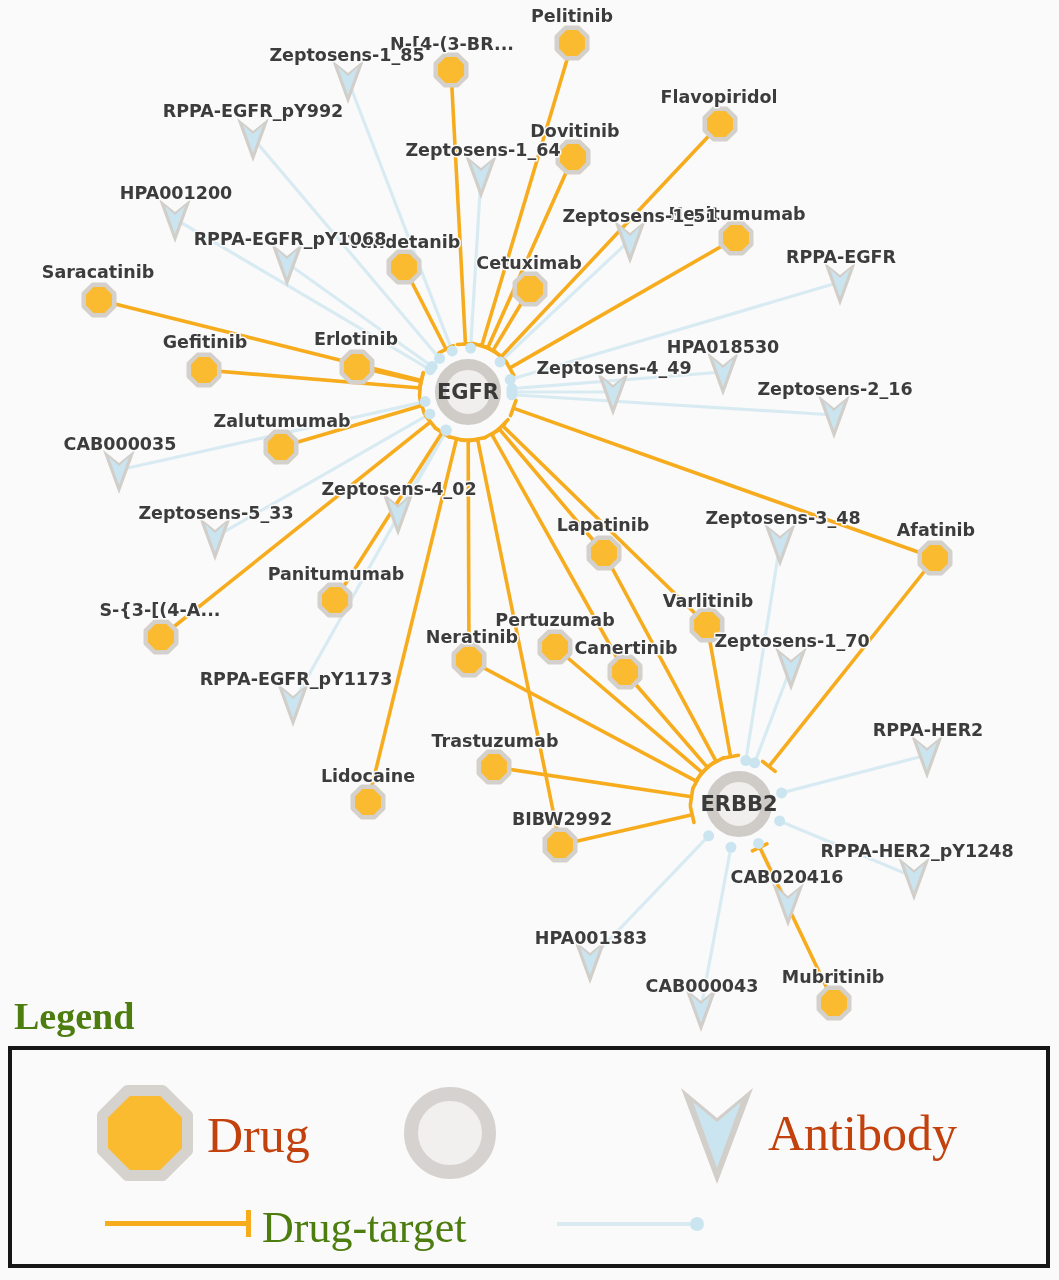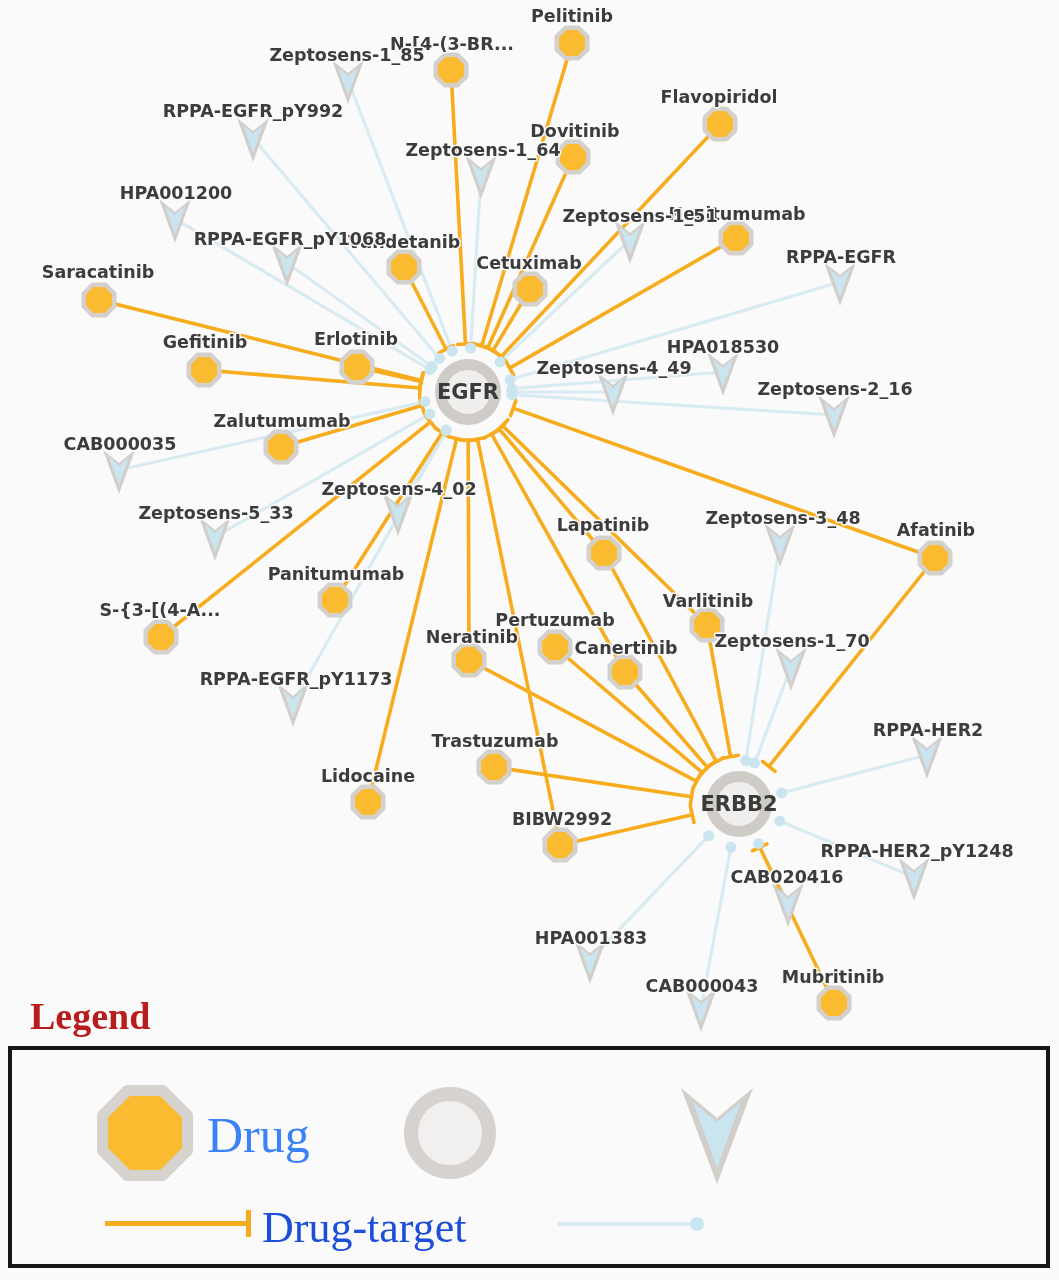--- a/index.html
+++ b/index.html
@@ -2,25 +2,25 @@
 <html><head>
 <meta charset="utf-8">
 <style>
   html,body{margin:0;padding:0;background:#ffffff;}
   #page{position:relative;width:1059px;height:1280px;background:#fafafa;overflow:hidden;
         font-family:"DejaVu Sans",sans-serif;}
   #net{position:absolute;left:0;top:0;}
   .lbl{font:bold 17.5px "DejaVu Sans",sans-serif;fill:#3c3c3c;text-anchor:middle;
        paint-order:stroke;stroke:#fafafa;stroke-width:3px;stroke-linejoin:round;}
   .gene-lbl{font:bold 21px "DejaVu Sans",sans-serif;fill:#3a3a3a;text-anchor:middle;}
-  .legend-title{position:absolute;left:30px;top:994px;font:bold 38px "Liberation Serif",serif;color:#b91c1c;}
+  .legend-title{position:absolute;left:14px;top:994px;font:bold 38px "Liberation Serif",serif;color:#4d7c0f;}
   .legend-box{position:absolute;left:8px;top:1046px;width:1034px;height:214px;
               border:4px solid #161616;background:#fafafa;}
-  .litem{position:absolute;transform:translateY(-50%);font:400 50px "Liberation Serif",serif;color:#3b82f6;white-space:nowrap;}
-  .litem2{position:absolute;transform:translateY(-50%);font:400 44px "Liberation Serif",serif;color:#1d4ed8;white-space:nowrap;}
+  .litem{position:absolute;transform:translateY(-50%);font:400 50px "Liberation Serif",serif;color:#c2410c;white-space:nowrap;}
+  .litem2{position:absolute;transform:translateY(-50%);font:400 44px "Liberation Serif",serif;color:#4d7c0f;white-space:nowrap;}
   .lic{position:absolute;}
   .edge-sw{position:absolute;}
 </style>
 </head>
 <body>
 
 <div id="page">
 
   <svg id="net" width="1059" height="1280" viewBox="0 0 1059 1280">
       <g>
@@ -346,20 +346,21 @@
   <span class="litem" style="left:207px;top:1135px">Drug</span>
 
   <svg class="lic" style="left:398px;top:1081px" width="104" height="104" viewBox="0 0 104 104">
     <circle cx="52" cy="52" r="39" fill="#f2f0ef" stroke="#d6d2cf" stroke-width="14"></circle>
   </svg>
 
   <svg class="lic" style="left:672px;top:1078px" width="90" height="112" viewBox="0 0 90 112">
     <path d="M9 10 L45 40 L81 10 L45 106 Z" fill="#d2cec9"></path>
     <path d="M21 24 L45 44 L69 24 L45 90 Z" fill="#cbe5f0"></path>
   </svg>
+  <span class="litem" style="left:768px;top:1133px">Antibody</span>
 
   <div class="edge-sw" style="left:105px;top:1221px;width:141px;height:5px;background:#f7ac1e"></div>
   <div class="edge-sw" style="left:246px;top:1210px;width:5px;height:27px;background:#f7ac1e"></div>
   <span class="litem2" style="left:262px;top:1227px">Drug-target</span>
 
   <div class="edge-sw" style="left:557px;top:1222px;width:140px;height:4px;background:#d9ebf2"></div>
   <div class="edge-sw" style="left:690px;top:1217px;width:14px;height:14px;border-radius:50%;background:#cbe5f0"></div>
 </div>
 
 </body></html>

